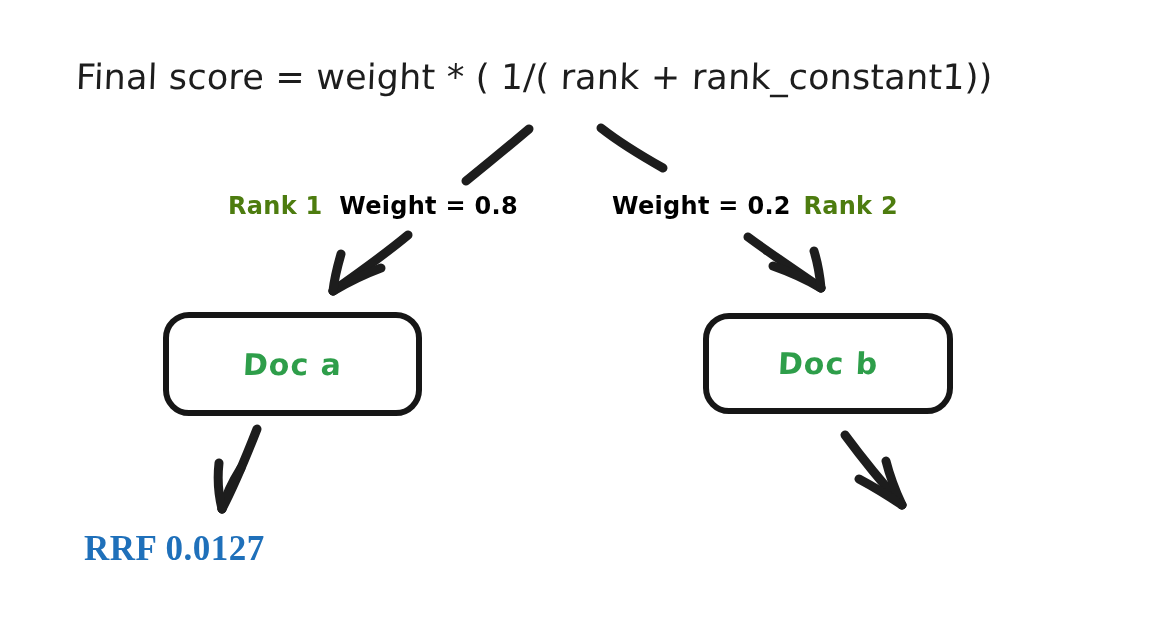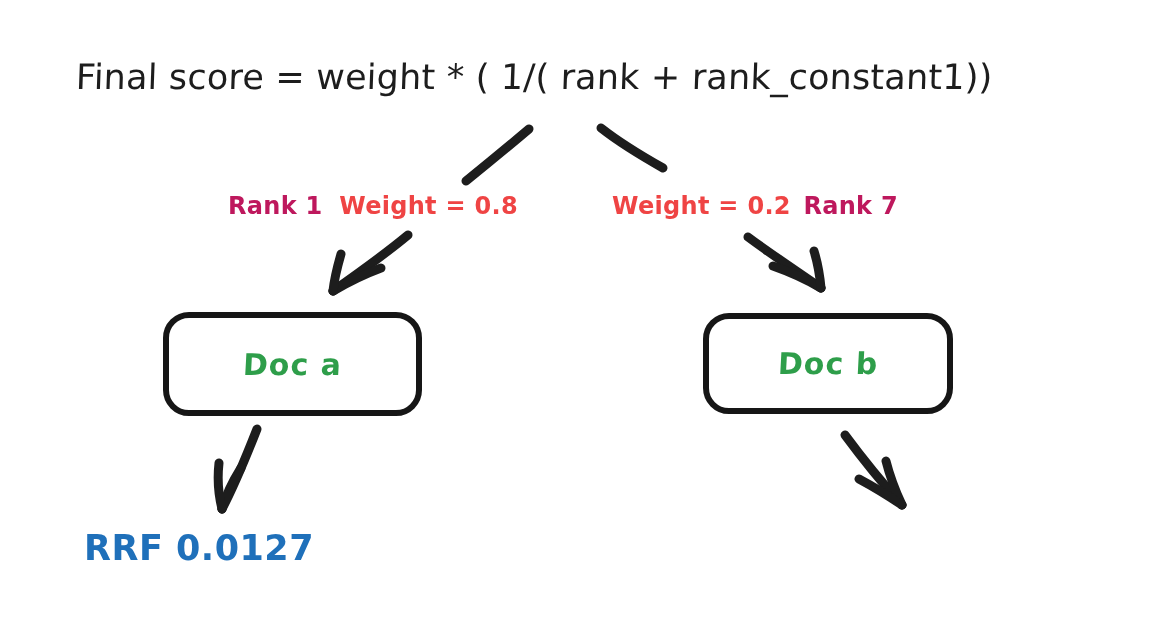--- a/index.html
+++ b/index.html
@@ -47,22 +47,22 @@
   }
 
   
   .edge-label {
     font-size: 24px;
     font-weight: 700;
     letter-spacing: 0.3px;
   }
   #label-left-group  { left: 228px; top: 194px; }
   #label-right-group { left: 612px; top: 194px; }
-  .label-rank   { color: #be185d; }
-  .label-weight { color: #ef4444; }
+  .label-rank   { color: #4d7c0f; }
+  .label-weight { color: #000000; }
   .lbl-part { display: inline-block; }
 
   
   .doc-box {
     position: absolute;
     border: 6px solid #161616;
     border-radius: 26px;
     background: #ffffff;
     display: flex;
     align-items: center;
@@ -78,21 +78,21 @@
     transform: skewX(-3deg);
   }
 
   
   .rrf-score {
     font-size: 35px;
     font-weight: 700;
     color: #1F70BA;
     letter-spacing: 0.5px;
   }
-  #rrf-score-a { left: 84px;  top: 531px; }
+  #rrf-score-a { left: 84px;  top: 531px; font-family: Liberation Serif, serif; }
   #rrf-score-b { left: 763px; top: 538px; }
 </style>
 </head>
 <body>
 
 <div id="canvas">
 
   <svg id="sketch-layer" viewBox="0 0 1150 624">
 
     <g>
@@ -130,21 +130,21 @@
 
   <div class="txt" id="formula-title">Final score = weight * ( 1/( rank + rank_constant1))</div>
 
   <div class="txt edge-label" id="label-left-group">
     <span class="lbl-part label-rank" style="margin-right: 8px;">Rank 1</span>
     <span class="lbl-part label-weight" style="margin-right: 8px;">Weight = 0.8</span>
   </div>
 
   <div class="txt edge-label" id="label-right-group">
     <span class="lbl-part label-weight" style="margin-right: 4px;">Weight = 0.2</span>
-    <span class="lbl-part label-rank" style="margin-right: 8px;">Rank 7</span>
+    <span class="lbl-part label-rank" style="margin-right: 8px;">Rank 2</span>
   </div>
 
   <div class="doc-box" id="doc-box-a">
     <span class="doc-label">Doc a</span>
   </div>
 
   <div class="doc-box" id="doc-box-b">
     <span class="doc-label">Doc b</span>
   </div>
 

